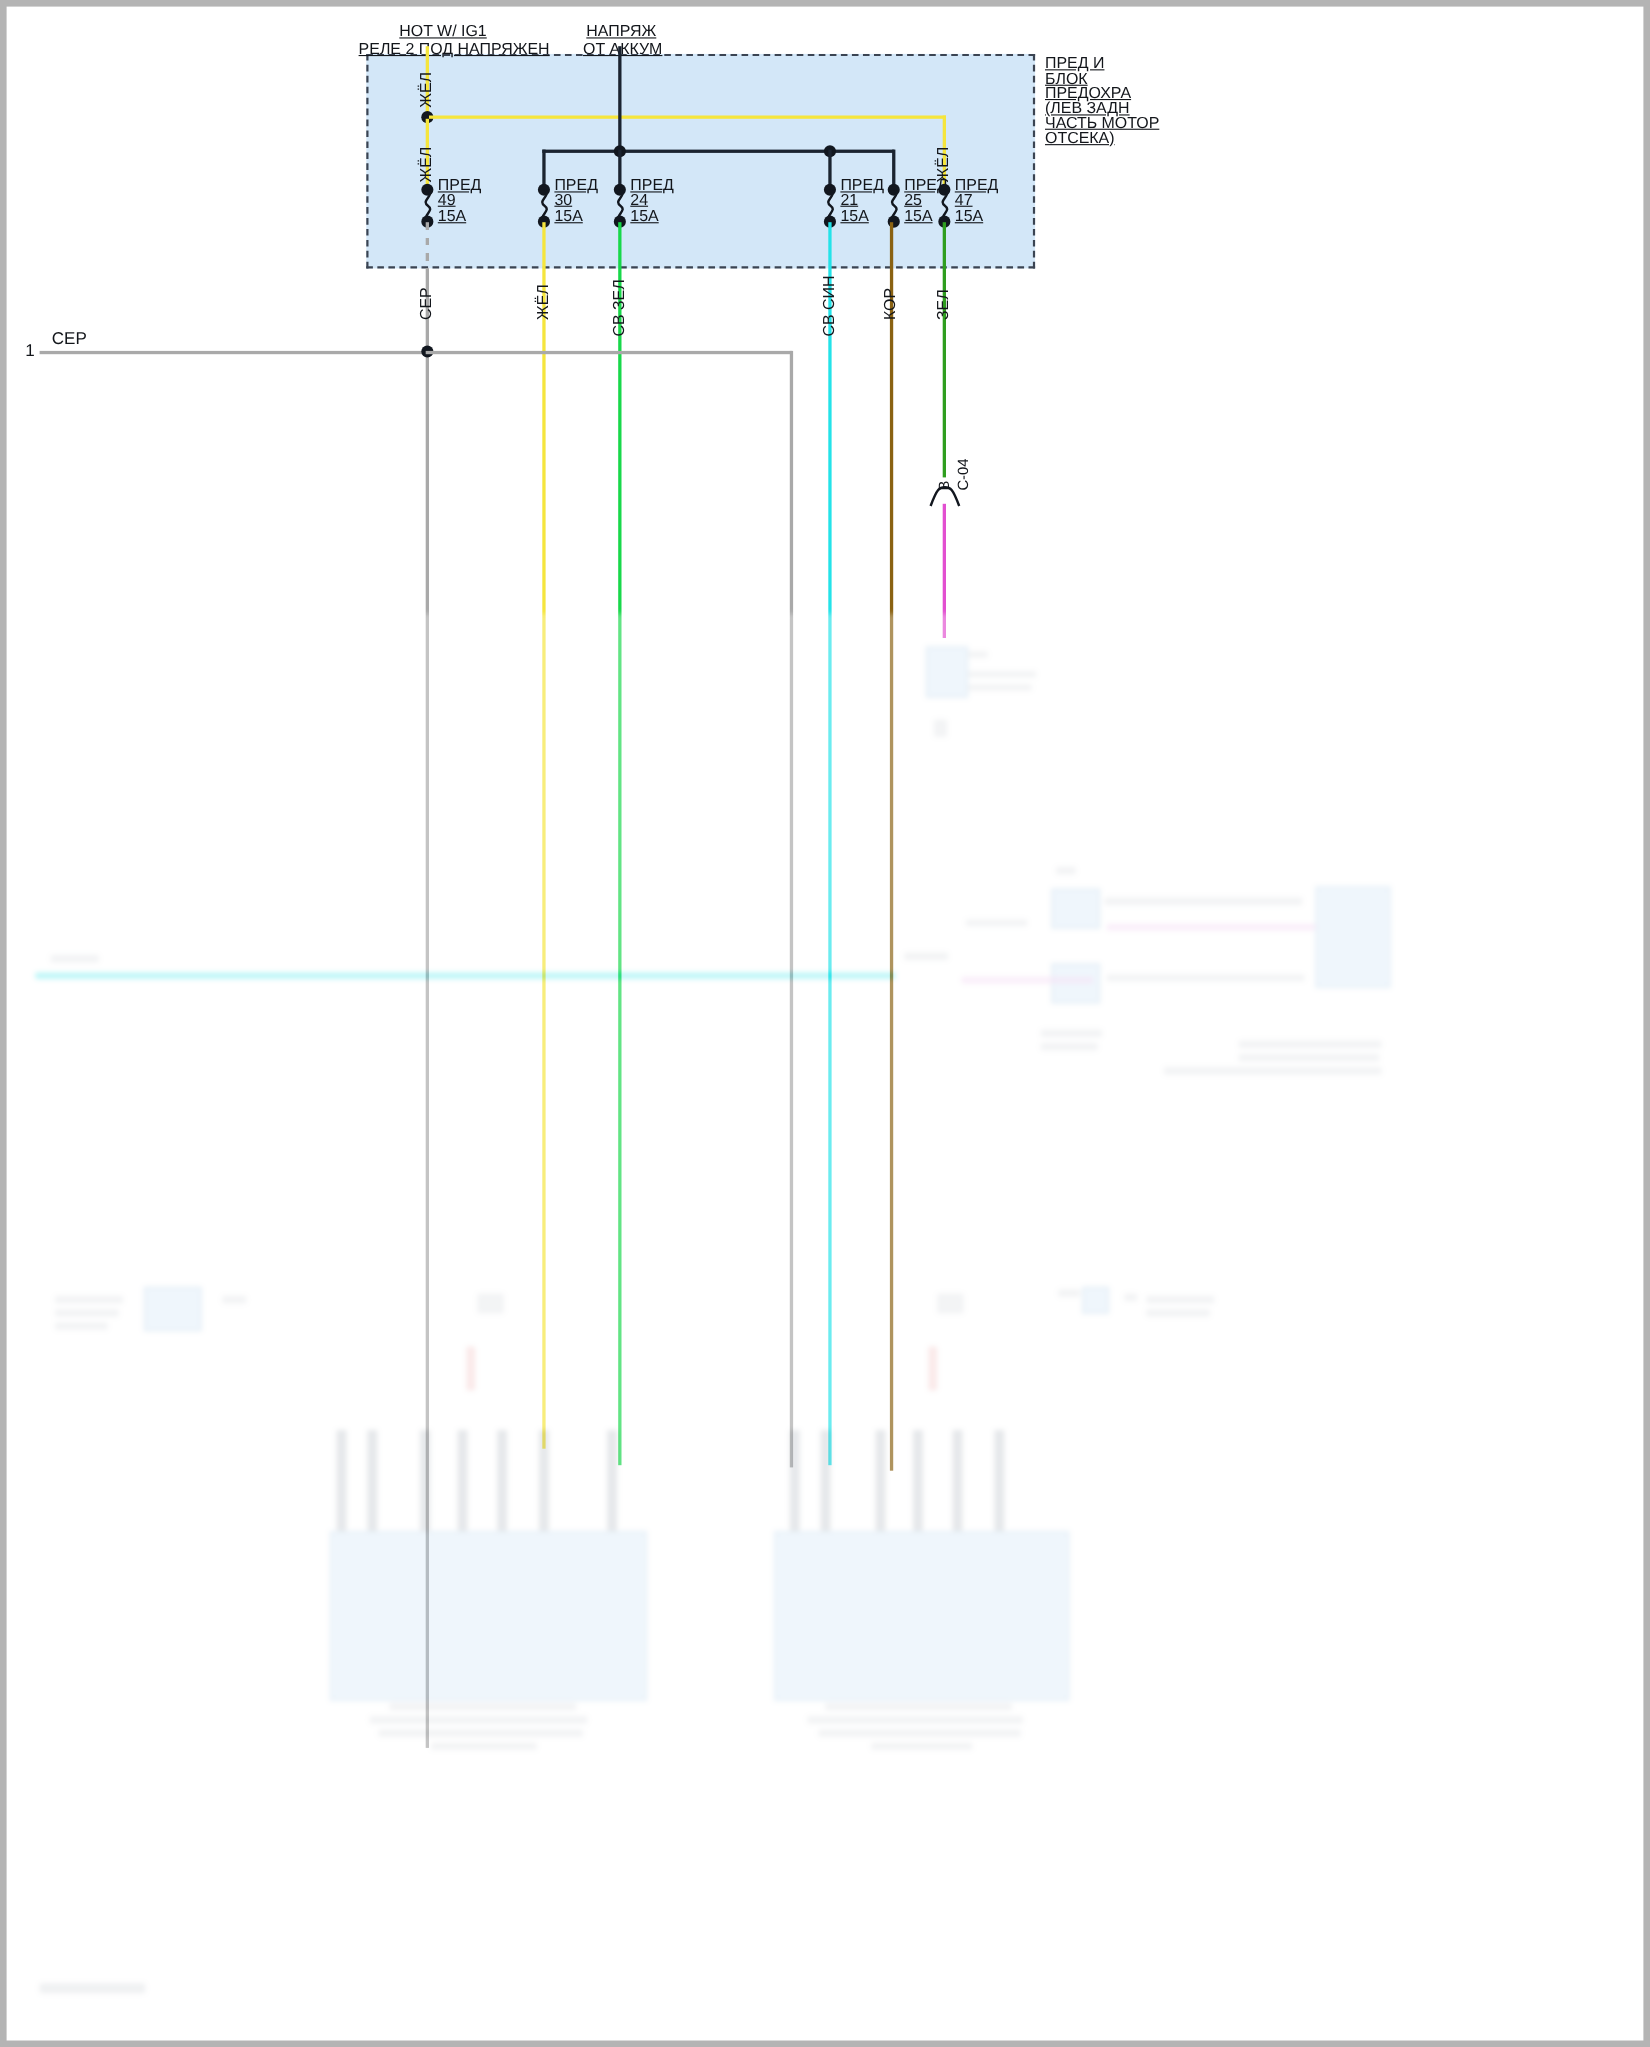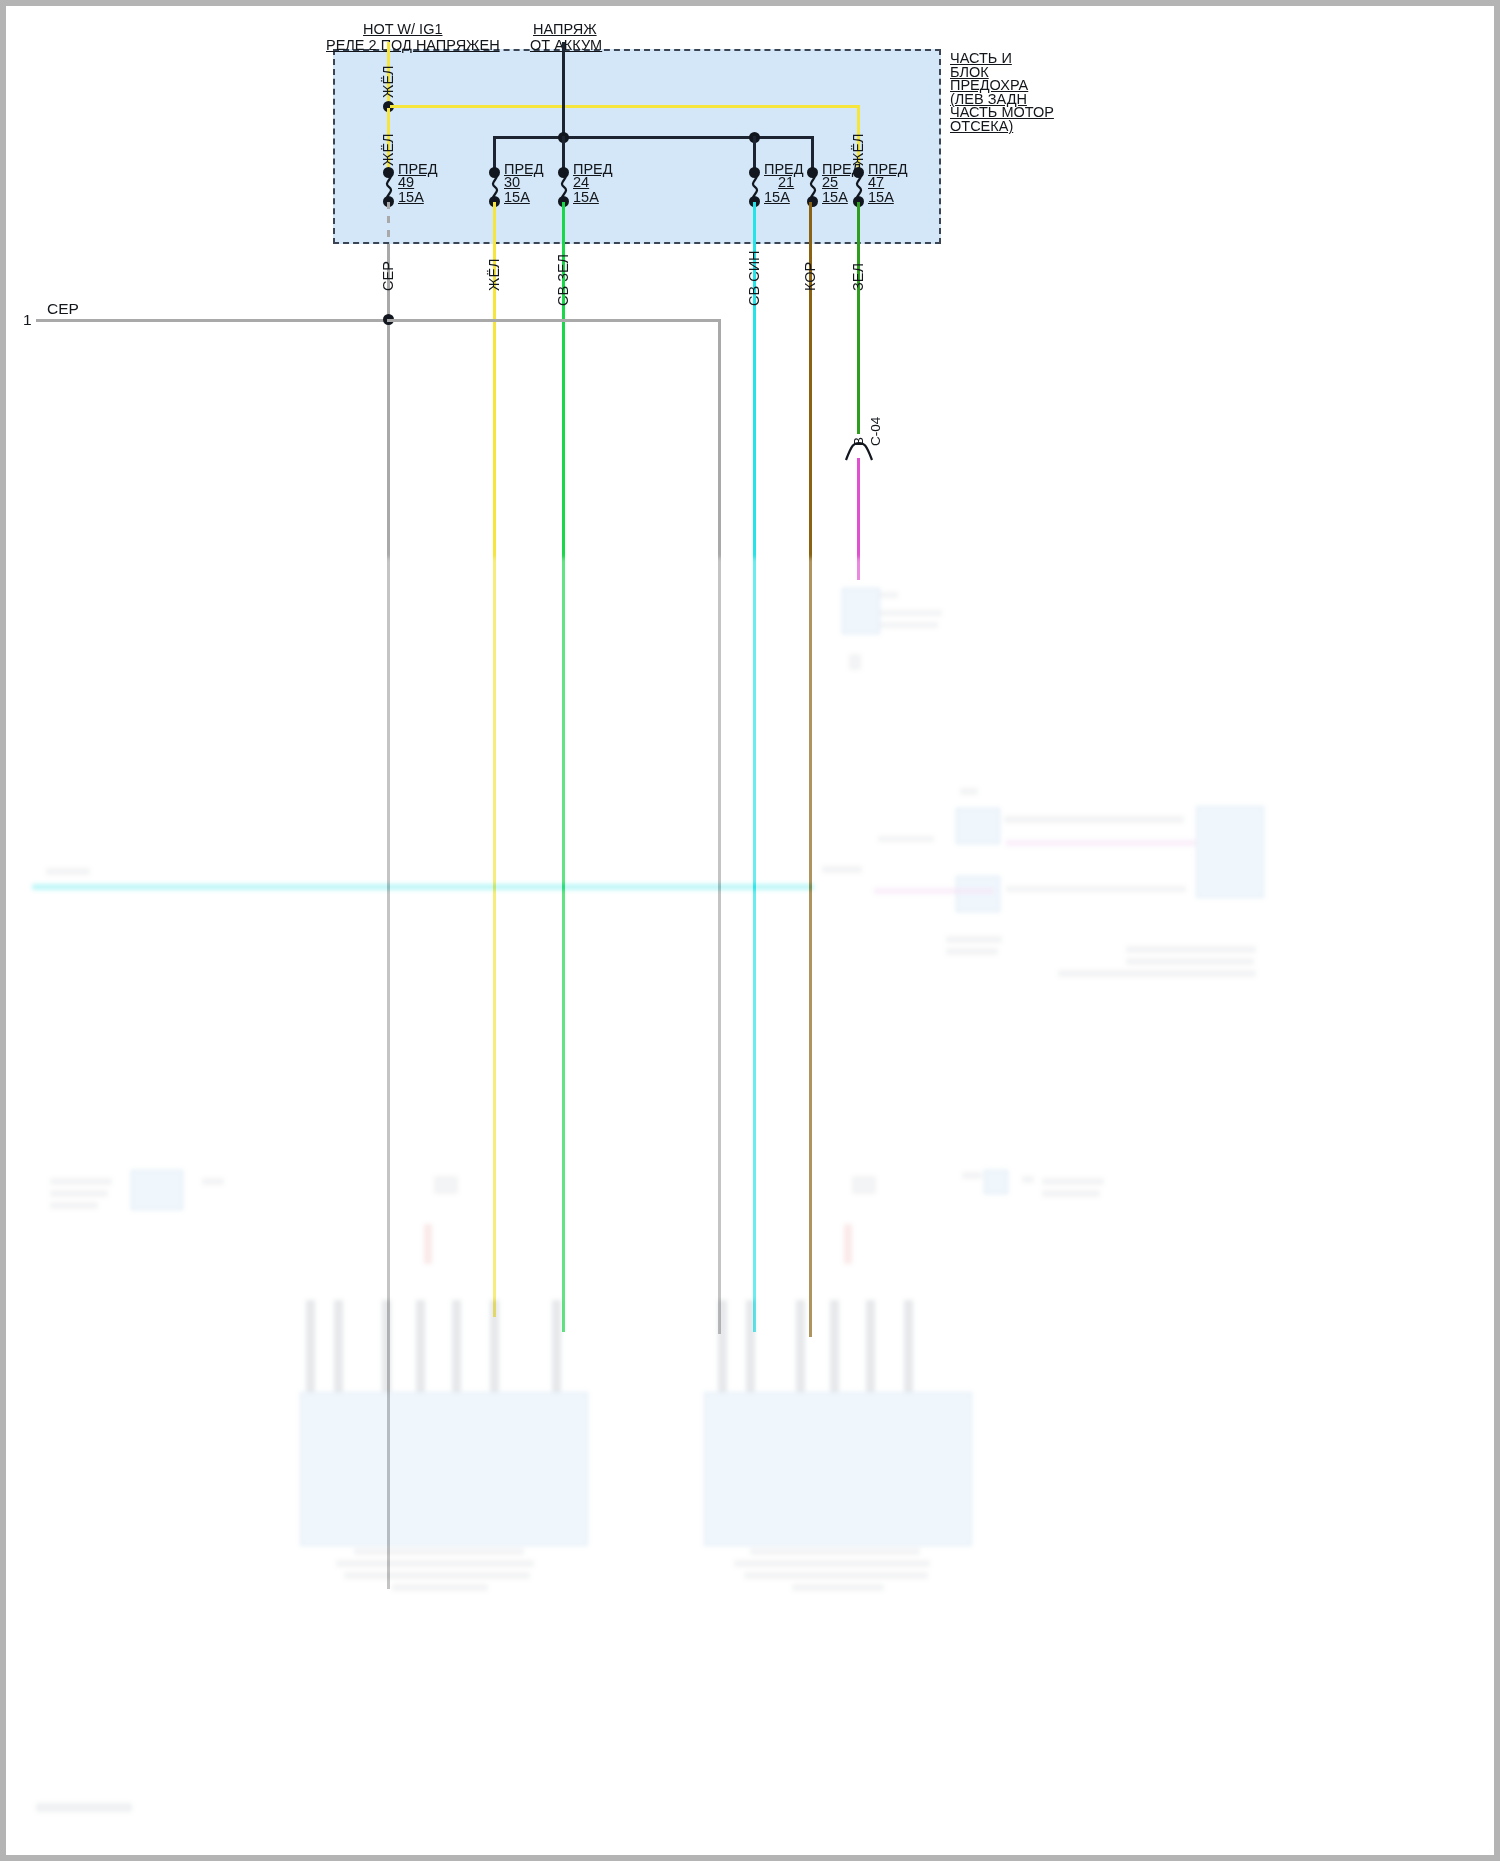--- a/index.html
+++ b/index.html
@@ -73,21 +73,21 @@
 </style>
 </head>
 <body>
 
 <div id="page">
   <div id="sheet">
 
     <div id="fuseblock"></div>
     <div id="fb-dash"></div>
 
-    <div class="txt t14" style="left:944px;top:44px;">ЧАСТЬ И</div>
+    <div class="txt t14" style="left:944px;top:44px;">ПРЕД И</div>
     <div class="txt t14" style="left:944px;top:58px;">БЛОК</div>
     <div class="txt t14" style="left:944px;top:71px;">ПРЕДОХРА</div>
     <div class="txt t14" style="left:944px;top:85px;">(ЛЕВ ЗАДН</div>
     <div class="txt t14" style="left:944px;top:98px;">ЧАСТЬ МОТОР</div>
     <div class="txt t14" style="left:944px;top:112px;">ОТСЕКА)</div>
 
     <div class="txt t14" style="left:357px;top:15px;">HOT W/ IG1</div>
     <div class="txt t14" style="left:320px;top:31px;">РЕЛЕ 2 ПОД НАПРЯЖЕН</div>
     <div class="txt t14" style="left:527px;top:15px;">НАПРЯЖ</div>
     <div class="txt t14" style="left:524px;top:31px;">ОТ АККУМ</div>
@@ -138,21 +138,21 @@
     <div class="txt t14" style="left:567px;top:155px;">ПРЕД</div>
     <div class="txt t14" style="left:567px;top:168px;">24</div>
     <div class="txt t14" style="left:567px;top:183px;">15A</div>
 
     <div class="dot" style="left:743px;top:161px;"></div>
     <svg class="fuse" style="left:741px;top:166px;" viewBox="0 0 16 30">
       <path d="M8 0 C15 6,1 10,8 15 C15 20,1 24,8 30" stroke="#12171f" stroke-width="2.2" fill="none"></path>
     </svg>
     <div class="dot" style="left:743px;top:190px;"></div>
     <div class="txt t14" style="left:758px;top:155px;">ПРЕД</div>
-    <div class="txt t14" style="left:758px;top:168px;margin-left:14px;">21</div>
+    <div class="txt t14" style="left:758px;top:168px;">21</div>
     <div class="txt t14" style="left:758px;top:183px;">15A</div>
 
     <div class="dot" style="left:801px;top:161px;"></div>
     <svg class="fuse" style="left:799px;top:166px;" viewBox="0 0 16 30">
       <path d="M8 0 C15 6,1 10,8 15 C15 20,1 24,8 30" stroke="#12171f" stroke-width="2.2" fill="none"></path>
     </svg>
     <div class="dot" style="left:801px;top:190px;"></div>
     <div class="txt t14" style="left:816px;top:155px;">ПРЕД</div>
     <div class="txt t14" style="left:816px;top:168px;">25</div>
     <div class="txt t14" style="left:816px;top:183px;">15A</div>

